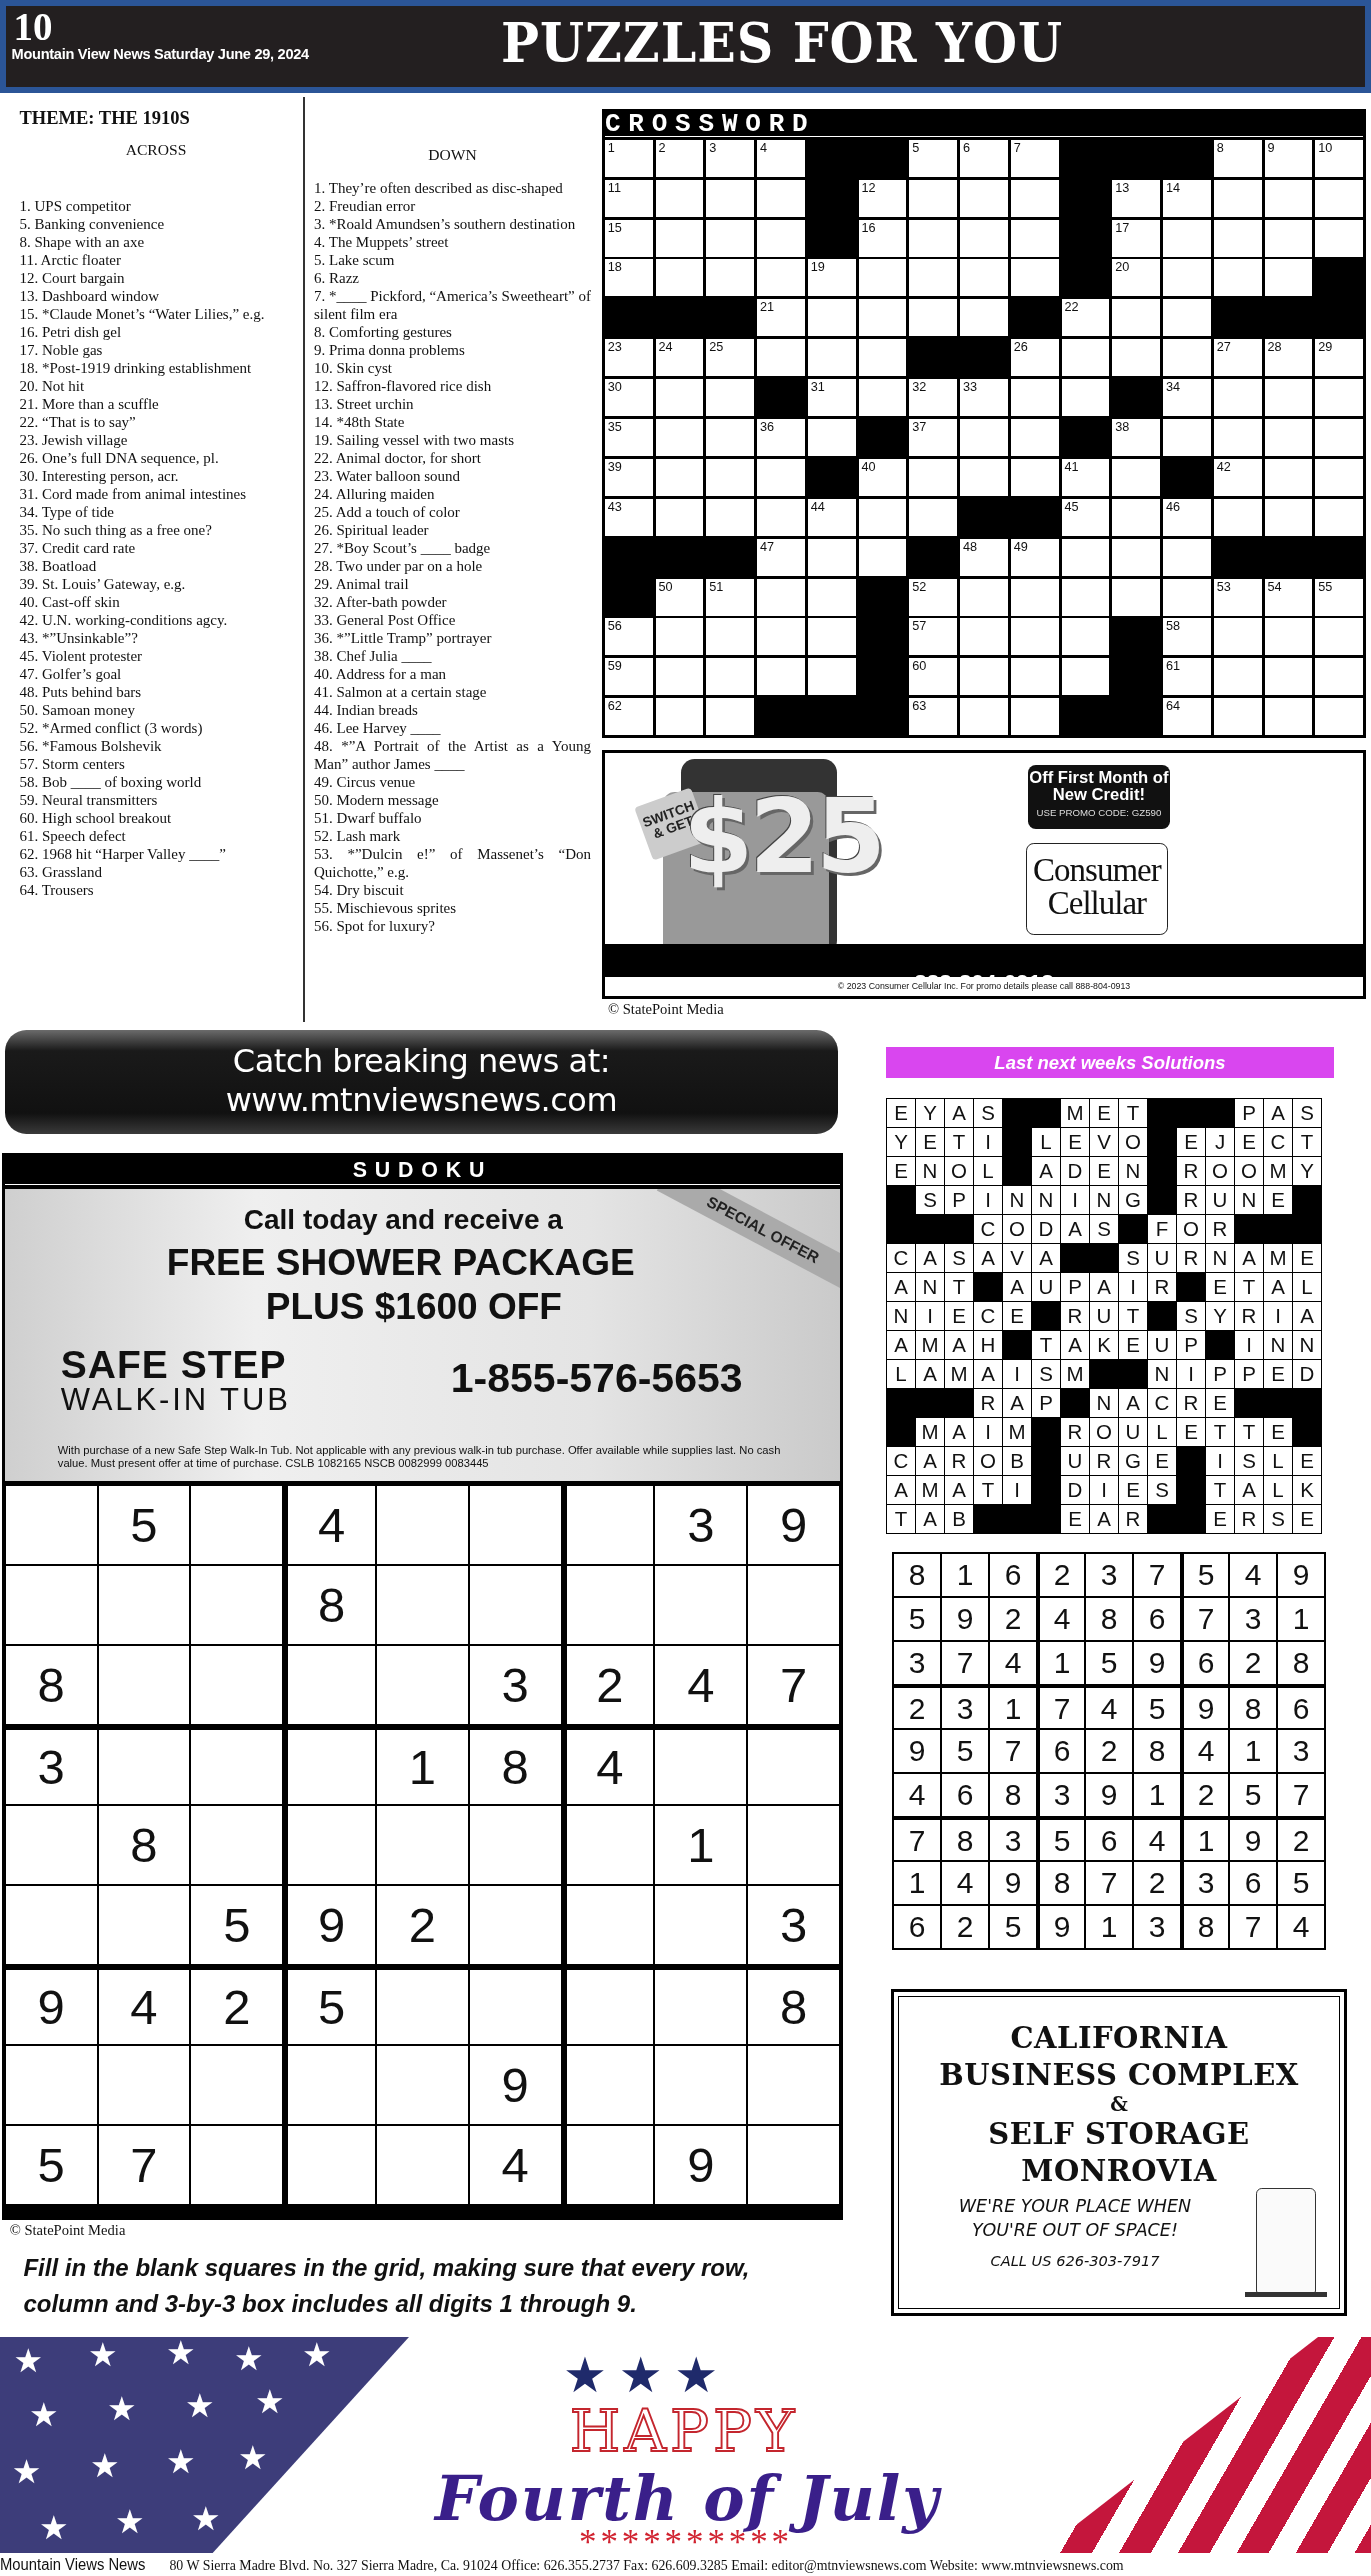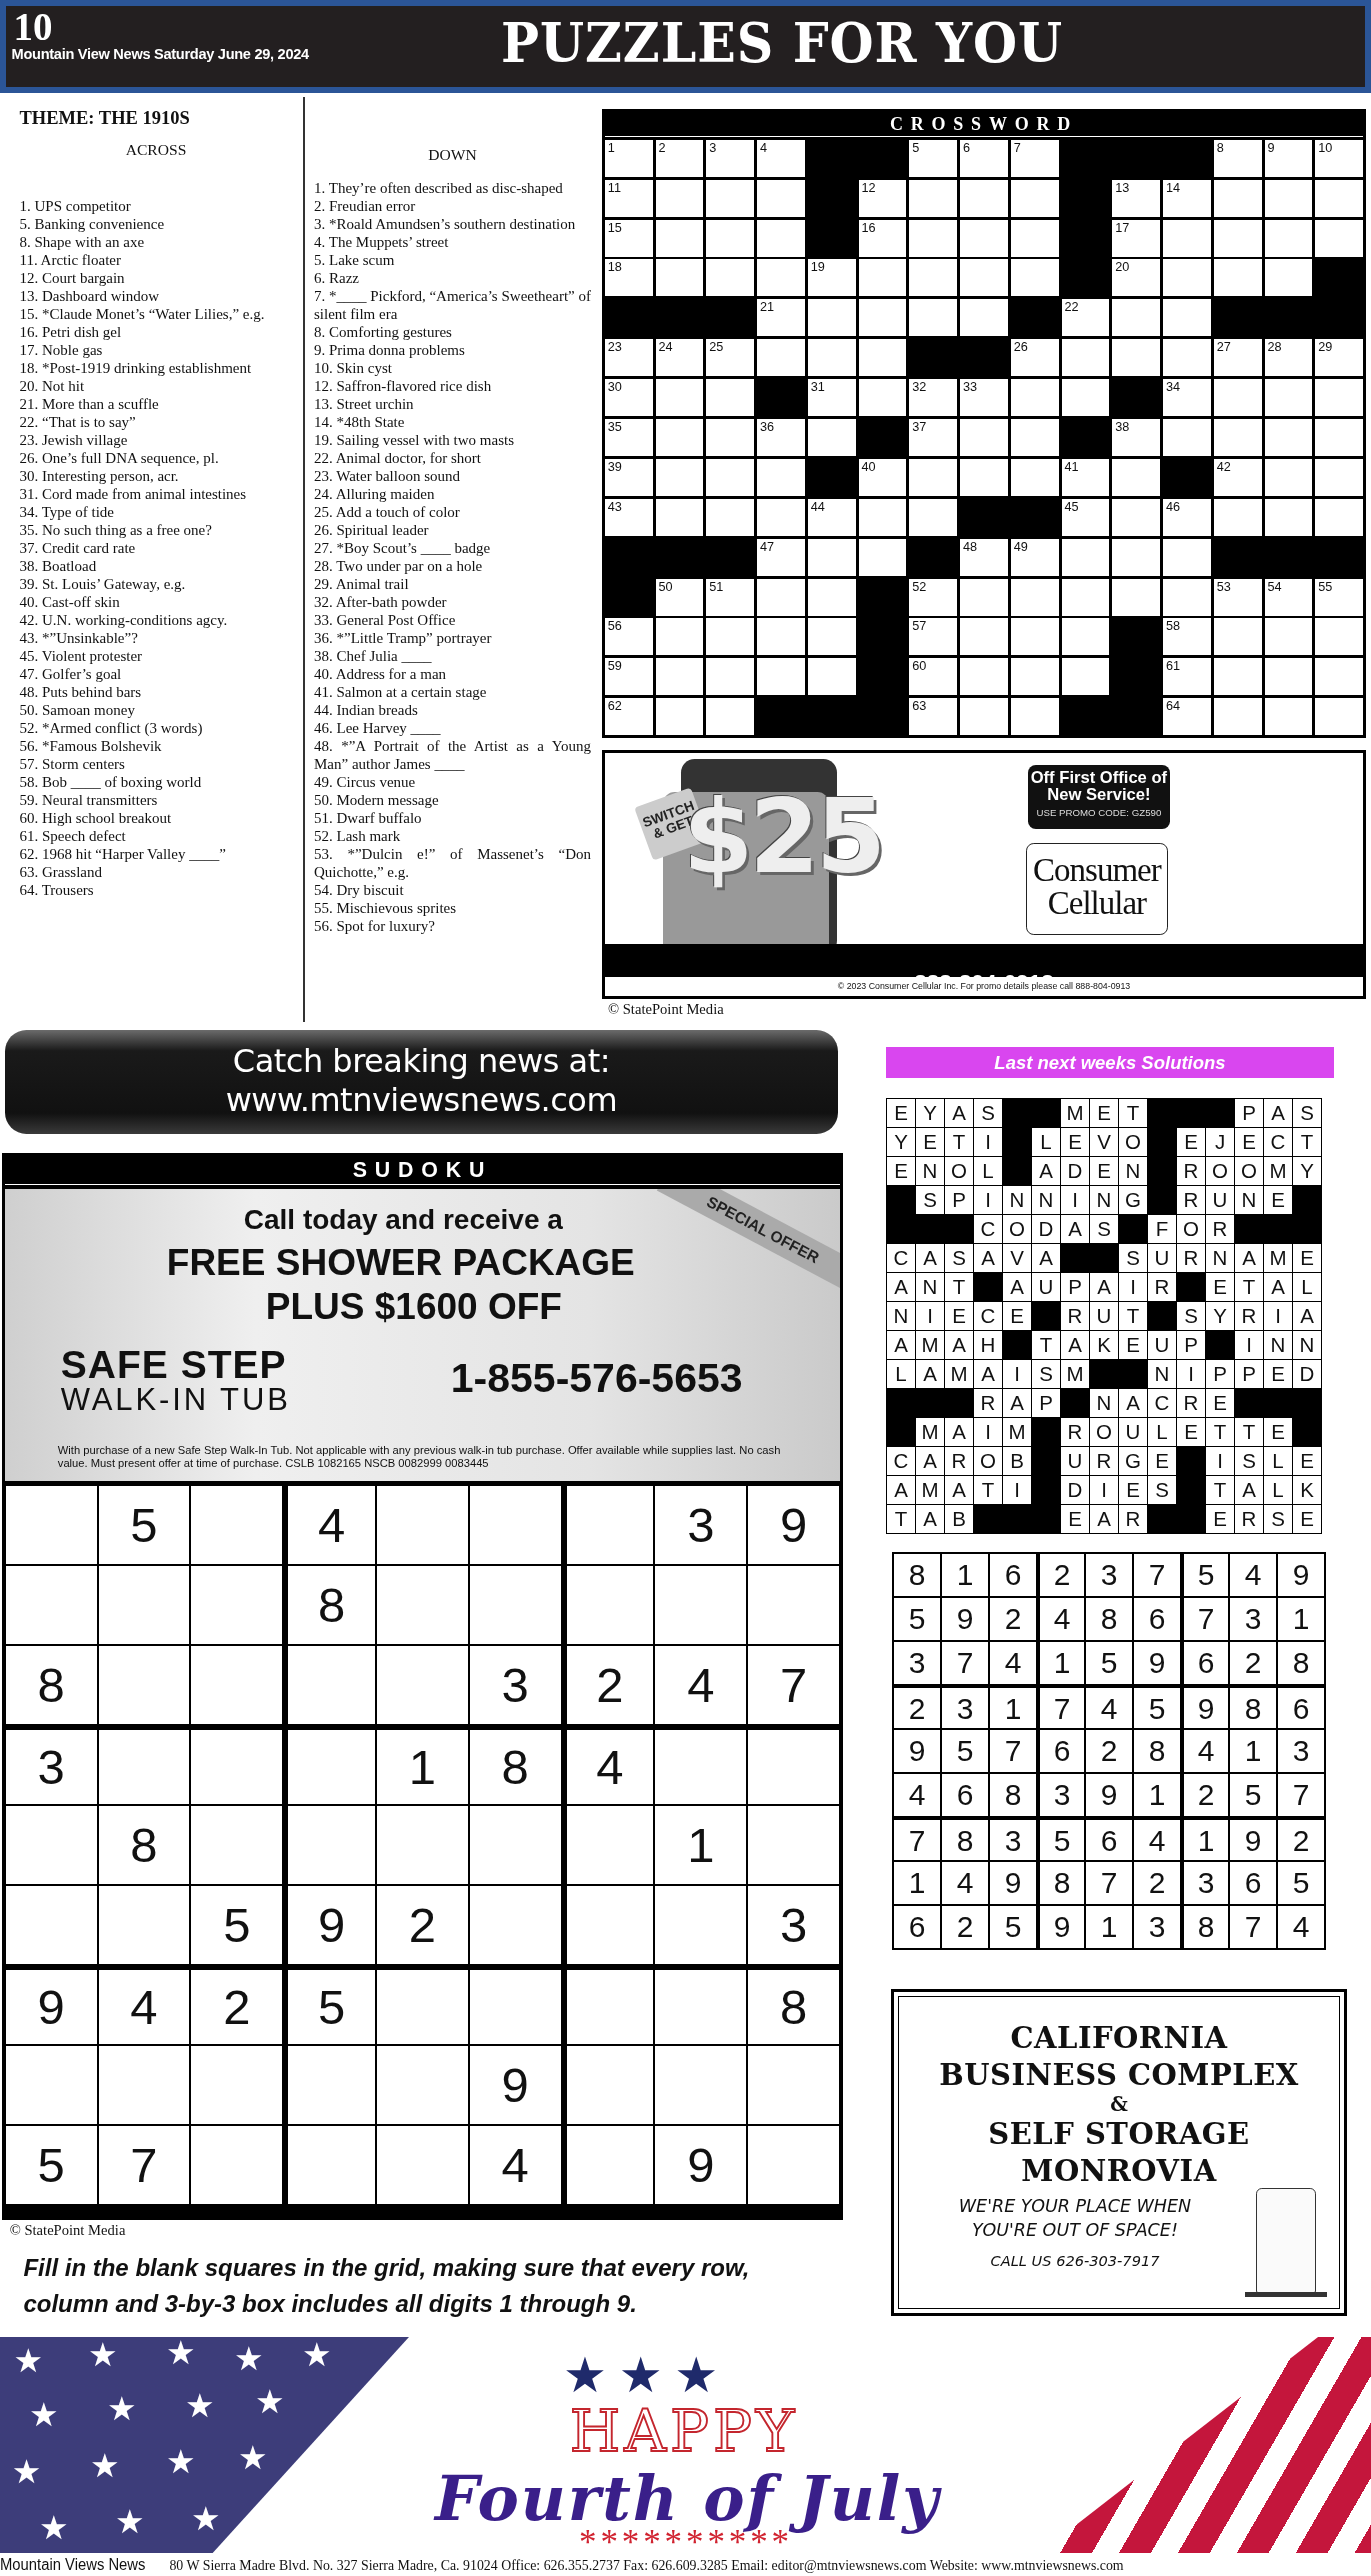--- a/index.html
+++ b/index.html
@@ -15,21 +15,21 @@
   
   .clues-left { position: absolute; left: 19.5px; top: 109px; width: 273px; font-size: 15px; line-height: 18px; }
   .clues-right { position: absolute; left: 314px; top: 146px; width: 277px; font-size: 15px; line-height: 18px; text-align: justify; }
   .col-divider { position: absolute; left: 303px; top: 97px; width: 1.9px; height: 925px; background: #333; }
   .theme { font-weight: bold; font-size: 18.5px; margin-bottom: 13.6px; }
   .section-label { font-size: 15.6px; margin-bottom: 38px; text-align: center; }
   .clue { display: block; }
 
   
   .crossword { position: absolute; left: 602px; top: 109px; width: 764px; background: #000; padding: 2.9px; }
-  .xw-header { color: #fff; text-align: center; font-family: Liberation Serif, serif; font-weight: bold; font-size: 18px; letter-spacing: 7.8px; height: 25px; line-height: 25px; border-bottom: 1.9px solid #fff; margin-bottom: 2.9px; }
+  .xw-header { color: #fff; font-family: Liberation Mono, monospace; font-weight: bold; font-size: 26px; letter-spacing: 7.8px; height: 25px; line-height: 25px; border-bottom: 1.9px solid #fff; margin-bottom: 2.9px; }
   .xw-grid { display: grid; grid-template-columns: repeat(15, 1fr); gap: 2.9px; background: #000; }
   .xw-cell { height: 37px; background: #fff; position: relative; }
   .xw-cell.black { background: #000; }
   .xw-num { position: absolute; left: 2.9px; top: 1px; font-family: "Liberation Sans", sans-serif; font-size: 12.7px; }
 
   
   .cc-ad { position: absolute; left: 602px; top: 750px; width: 764px; height: 249px; background: #000; padding: 2.9px; }
   .cc-inner { background: #fff; width: 100%; height: 191px; position: relative; overflow: hidden; }
   .cc-bubble-left { position: absolute; left: 76px; top: 5.8px; width: 156px; height: 195px; background: #333; border-radius: 13.6px; }
   .cc-bubble-back { position: absolute; left: 58px; top: 39px; width: 166px; height: 171px; background: #999; border-radius: 11.7px; }
@@ -562,21 +562,21 @@
     </div>
 </div>
 
 <div class="cc-ad">
   <div class="cc-inner">
     <div class="cc-bubble-left"></div>
     <div class="cc-bubble-back"></div>
     <div class="cc-switch">SWITCH &amp; GET</div>
     <div class="cc-amount">$25</div>
     <div class="cc-promo">
-      <div class="cc-promo-title">Off First Office of New Service!</div>
+      <div class="cc-promo-title">Off First Month of New Credit!</div>
       <div class="cc-promo-code">USE PROMO CODE: GZ590</div>
     </div>
     <div class="cc-logo">Consumer Cellular</div>
   </div>
   <div class="cc-callbar">
     <span class="cc-call-label">CALL CONSUMER CELLULAR</span>
     <span class="cc-phone">888-804-0913</span>
   </div>
   <div class="cc-fine">© 2023 Consumer Cellular Inc. For promo details please call 888-804-0913</div>
 </div>

